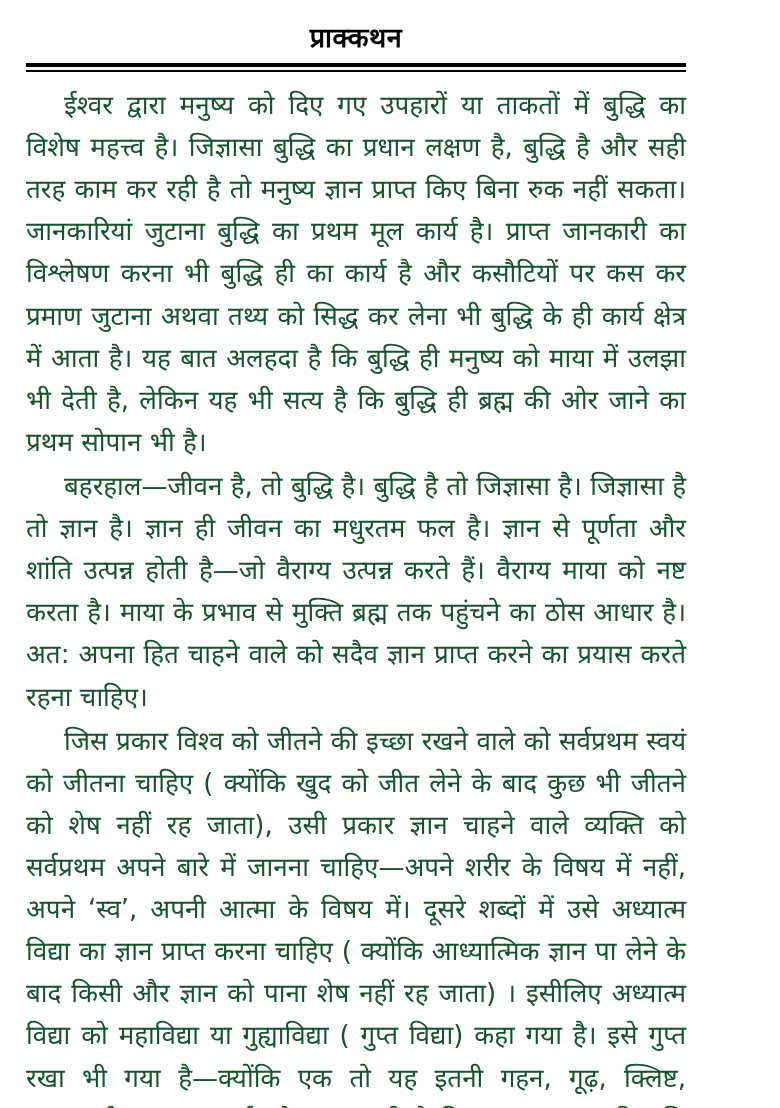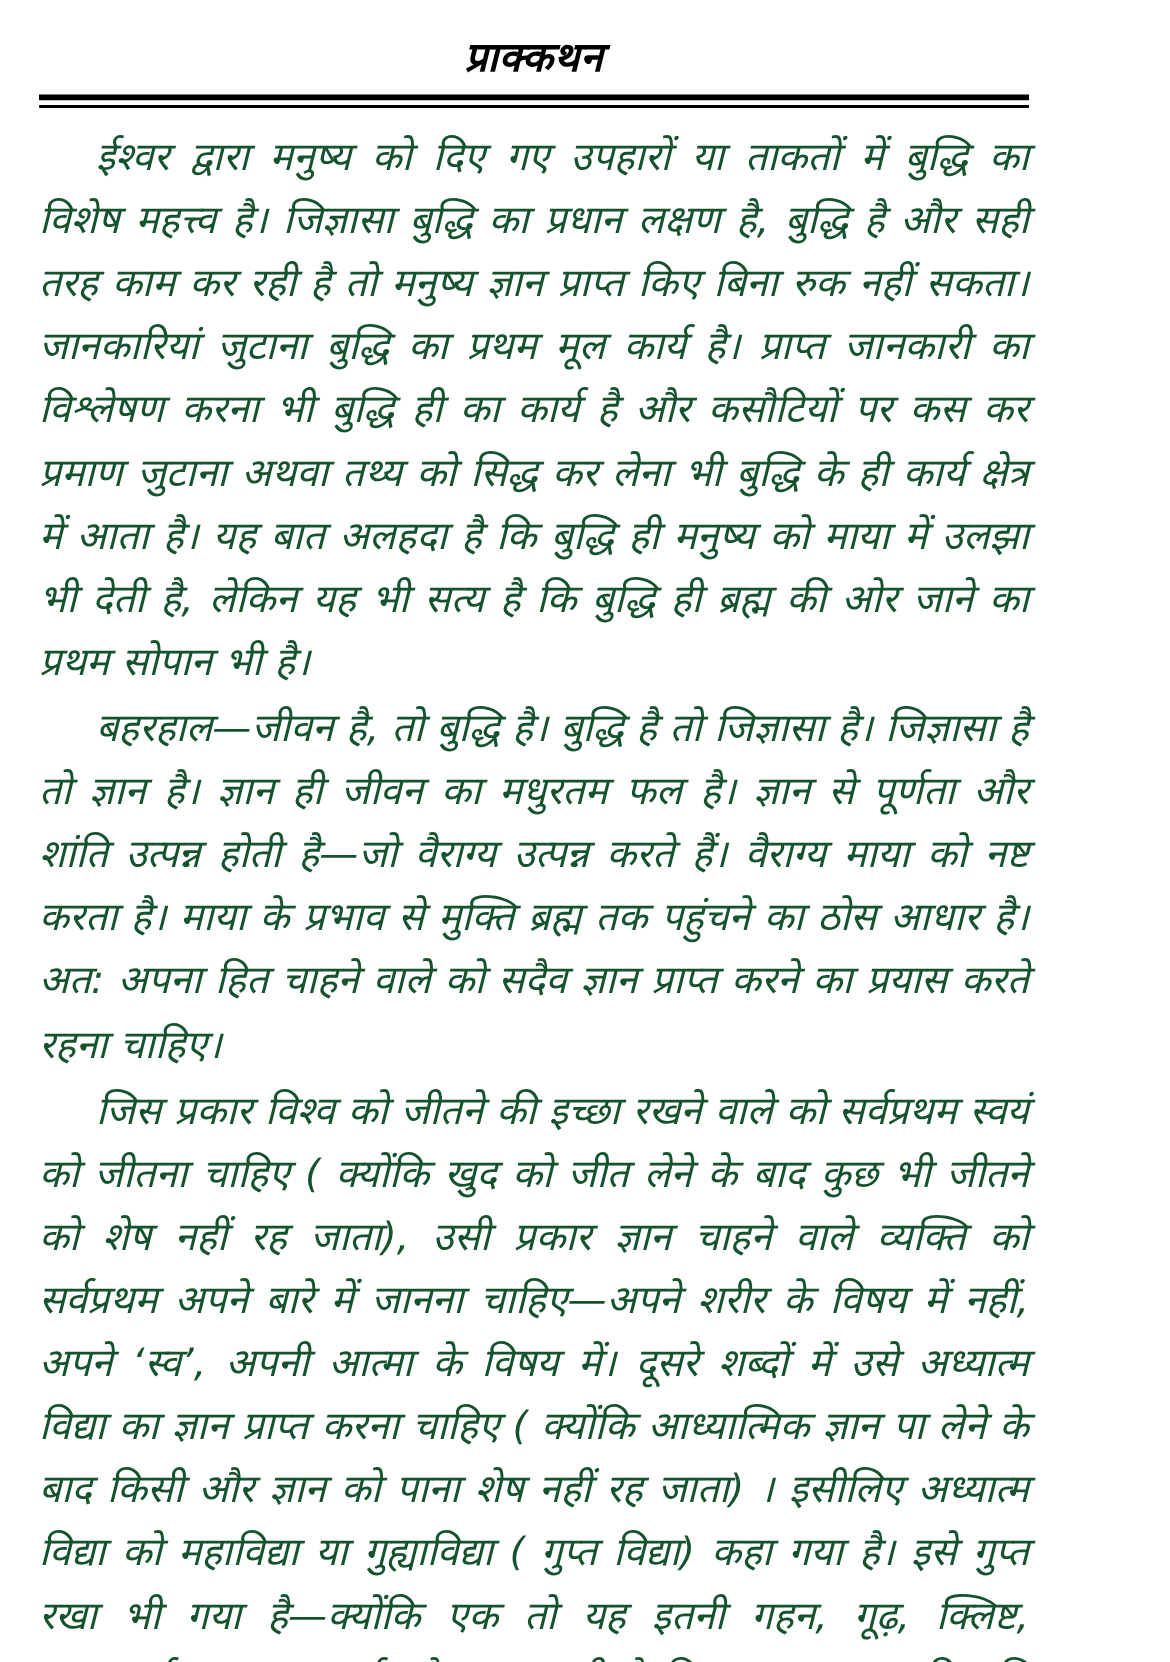--- a/index.html
+++ b/index.html
@@ -13,21 +13,20 @@
     font-family: "Liberation Serif", "DejaVu Serif", serif;
     color: #0a0a0a;
     overflow: hidden;
   }
   .page {
     position: relative;
     width: 712px;
     height: 1108px;
     box-sizing: border-box;
     padding: 14px 26px 0 26px;
-    font-style: italic;
   }
   .page-title {
     text-align: center;
     font-family: "DejaVu Sans", "Liberation Sans", sans-serif;
     font-weight: bold;
     font-size: 27px;
     letter-spacing: 0.5px;
     margin: 4px 0 8px 0;
     color: #000;
   }

